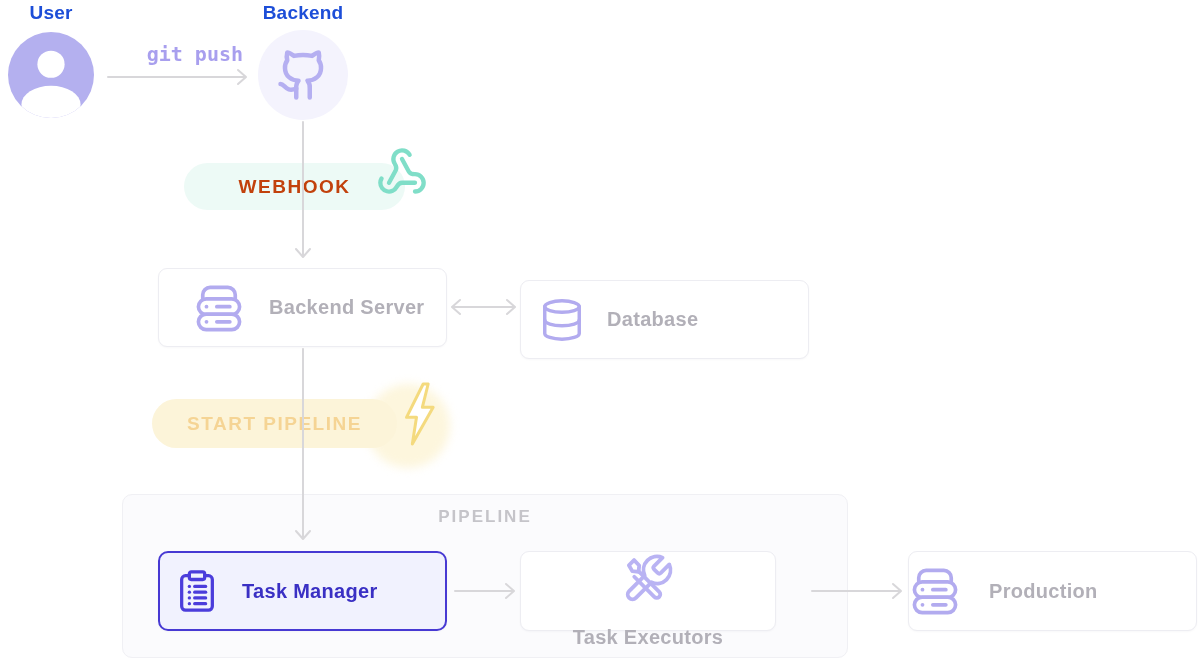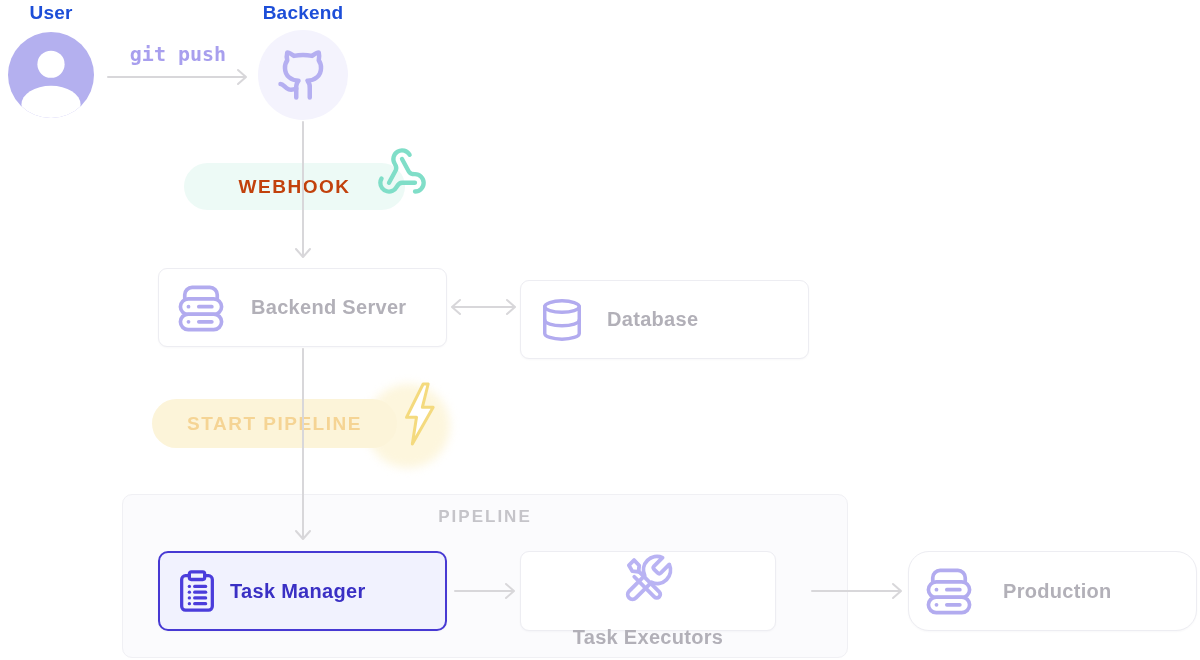--- a/index.html
+++ b/index.html
@@ -17,21 +17,21 @@
   
   .avatar{left:8px;top:32px;width:86px;height:86px;}
   
   .gh-circle{
     left:258px;top:30px;width:90px;height:90px;border-radius:50%;
     background:#f4f3fd;display:flex;align-items:center;justify-content:center;
   }
   
   .edge-label{
     font-family:"DejaVu Sans Mono","Liberation Mono",monospace;
-    font-size:20px;font-weight:600;color:#a89fee;text-align:center;
+    font-size:20px;font-weight:600;color:#a89fee;text-align:right;
   }
   
   #arrows{left:0;top:0;width:1200px;height:660px;z-index:2;pointer-events:none;}
   #arrows path{stroke:#d8d7da;stroke-width:2;fill:none;stroke-linecap:round;stroke-linejoin:round;}
   
   .badge{
     z-index:1;border-radius:25px;display:flex;align-items:center;justify-content:center;
     font-weight:700;letter-spacing:1.5px;font-size:19px;
   }
   .badge-webhook{left:184px;top:163px;width:221px;height:47px;background:#edfaf6;color:#c2410c;}
@@ -41,29 +41,29 @@
   .badge-icon{z-index:3;}
   
   .node{
     z-index:3;background:#ffffff;border:1.5px solid #ededf2;border-radius:9px;
     box-sizing:border-box;display:flex;align-items:center;
     box-shadow:0 1px 2px rgba(30,30,60,.03);
   }
   .node-label{font-size:20px;font-weight:700;color:#b2b0b8;letter-spacing:.3px;white-space:nowrap;}
   .row1{top:268px;height:79px;}
   .row2{top:551px;height:80px;}
-  .node-backend{left:158px;width:289px;padding-left:16px;gap:24px;}
+  .node-backend{left:158px;width:289px;padding-left:34px;gap:24px;}
   .node-database{left:520px;width:289px;padding-left:18px;gap:22px;margin-top:12px;}
   .node-tm{
-    left:158px;width:289px;padding-left:14px;gap:10px;
+    left:158px;width:289px;padding-left:14px;gap:22px;
     border:2px solid #4739d3;background:#f1f2fe;border-radius:10px;
   }
   .node-tm .node-label{color:#3a30c4;}
   .node-te{left:520px;width:256px;gap:20px;flex-direction:column;}
-  .node-prod{left:908px;width:289px;padding-left:14px;gap:28px;border-radius:21px;}
+  .node-prod{left:908px;width:289px;gap:28px;}
   
   .group{
     left:122px;top:494px;width:726px;height:164px;z-index:0;
     background:#fbfbfd;border:1.5px solid #f0f0f4;border-radius:10px;box-sizing:border-box;
   }
   .group-title{
     left:122px;top:507px;width:726px;text-align:center;
     font-size:17px;font-weight:700;color:#c5c4c9;letter-spacing:2px;z-index:1;
   }
   svg{display:block;}

